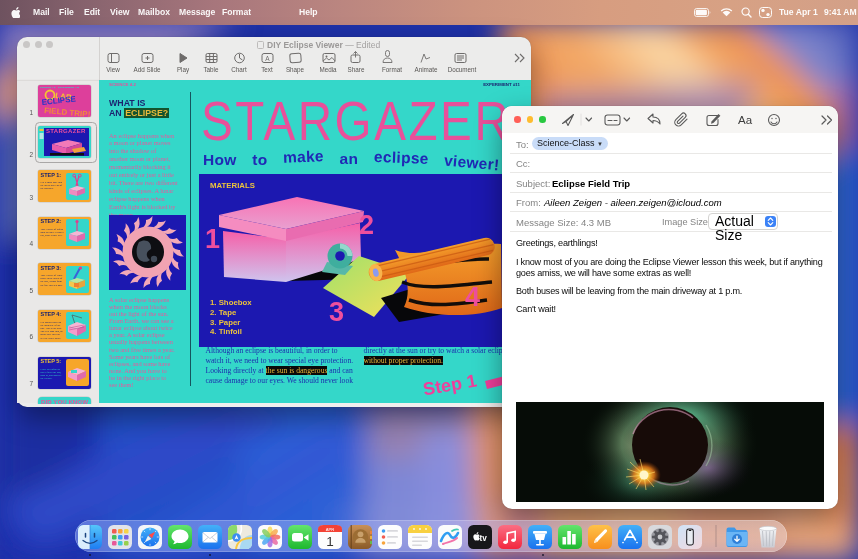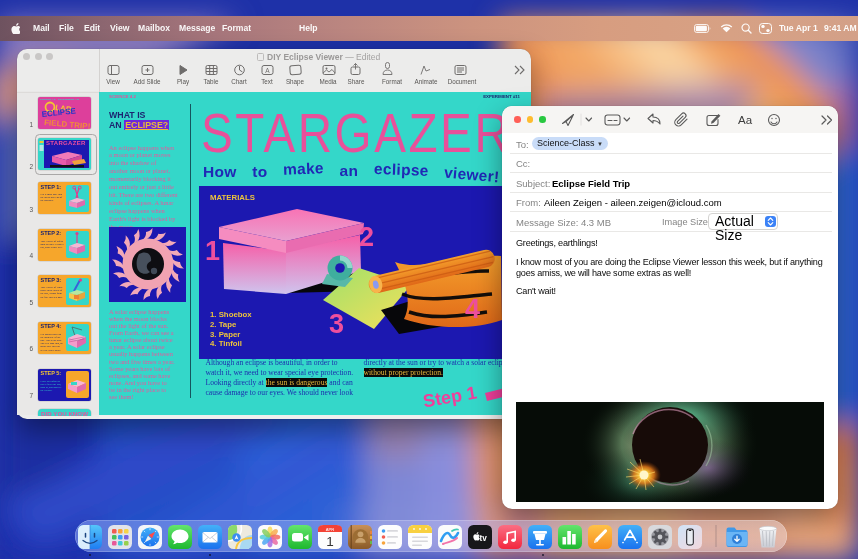--- a/index.html
+++ b/index.html
@@ -1,28 +1,28 @@
 <!DOCTYPE html>
 <html><head>
 <meta charset="utf-8">
 <style>
   html,body{margin:0;padding:0;}
   body{width:858px;height:559px;overflow:hidden;position:relative;
        font-family:"Liberation Sans",sans-serif;}
   .abs{position:absolute;}
   #wall{left:0;top:0;width:858px;height:559px;}
   
-  #menubar{left:0;top:16px;width:858px;height:25px;
+  #menubar{left:0;top:0;width:858px;height:25px;
     background:linear-gradient(90deg,#6e525f 0%,#8c6670 12%,#a7767c 25%,#bb8680 40%,#cc937f 55%,#d79d80 70%,#d7a184 85%,#d3a088 100%);
     color:rgba(255,255,255,.95);font-size:8.6px;}
   #menubar .mi{position:absolute;top:7px;white-space:nowrap;font-weight:bold;}
   
   .win{border-radius:10px;box-shadow:0 11px 28px rgba(0,0,0,.40),0 0 1px rgba(0,0,0,.35);}
   
-  #keynote{left:17px;top:37px;width:514px;height:370px;background:#ececeb;margin-top:12px;}
+  #keynote{left:17px;top:37px;width:514px;height:370px;background:#ececeb;}
   
   #mail{left:502px;top:106px;width:336px;height:403px;background:#ffffff;}
   
   .tnum{position:absolute;left:0;width:16px;text-align:right;font-size:6.5px;color:#555;}
   .fl{position:absolute;left:8px;width:322px;height:1px;background:#e9e8e6;}
   .flab{position:absolute;font-size:9.5px;color:#848484;}
   .thumb{position:absolute;left:21px;width:53px;height:32px;border-radius:2px;overflow:hidden;box-shadow:0 0 0 .5px rgba(0,0,0,.15);}
   .stit{position:absolute;left:2.5px;top:1.5px;font-size:5.5px;font-weight:bold;color:#1c2470;}
   .stxt{position:absolute;left:2.5px;top:11px;font-size:2.6px;line-height:1.25;color:#1c2470;font-family:"Liberation Serif",serif;}
   .spanel{position:absolute;right:2.5px;top:2.5px;width:23px;height:27px;background:#35d6c9;border-radius:2px;}
@@ -286,21 +286,21 @@
 
     <div class="thumb" style="top:360px;background:#35d6c9;border-radius:4px;height:10px;">
       <div style="position:absolute;left:3px;top:1px;font-size:6.2px;color:#ee4f9d;font-weight:bold;">DID YOU KNOW</div>
     </div>
   </div>
 
   <div id="slide" class="abs" style="left:82px;top:42.5px;width:432px;height:323.5px;background:#34d7c9;overflow:hidden;">
     <div class="abs" style="left:10px;top:2px;font-size:4.4px;font-weight:bold;color:#e0549c;">SCIENCE 4.2</div>
     <div class="abs" style="right:11px;top:2px;font-size:4.4px;font-weight:bold;color:#1c2470;">EXPERIMENT #11</div>
 
-    <div class="abs" style="left:10px;top:18px;font-size:8.8px;font-weight:bold;color:#1c2470;line-height:1.16;">WHAT IS<br>AN <span style="background:#6d28d9;color:#e8b93a;padding:0 1px;text-decoration:underline;">ECLIPSE?</span></div>
+    <div class="abs" style="left:10px;top:18px;font-size:8.8px;font-weight:bold;color:#1c2470;line-height:1.16;">WHAT IS<br>AN <span style="background:#14532d;color:#e8b93a;padding:0 1px;">ECLIPSE?</span></div>
     <div class="abs" style="left:10px;top:52px;font-size:6.4px;line-height:7.9px;color:#e25c9e;font-family:'Liberation Serif',serif;white-space:nowrap;">An eclipse happens when<br>a moon or planet moves<br>into the shadow of<br>another moon or planet,<br>momentarily blocking it<br>out entirely or just a little<br>bit. There are two different<br>kinds of eclipses. A lunar<br>eclipse happens when<br>Earth's light is blocked by<br>the moon.</div>
     <div class="abs" style="left:10px;top:135.5px;width:77px;height:75px;background:#1c18b0;">
       <svg width="77" height="75" viewBox="0 0 77 75">
         <g transform="translate(39,37)">
           <g fill="#f2a9b8">
             <g id="rays">
               <path d="M-1,-25 q5.5,-3.5 5.5,-11 q-2.5,3.5 -6.5,4 q0.5,4 -3,7.5 z" transform="rotate(0)"></path>
               <path d="M-1,-25 q5.5,-3.5 5.5,-11 q-2.5,3.5 -6.5,4 q0.5,4 -3,7.5 z" transform="rotate(22.5)"></path>
               <path d="M-1,-25 q5.5,-3.5 5.5,-11 q-2.5,3.5 -6.5,4 q0.5,4 -3,7.5 z" transform="rotate(45)"></path>
               <path d="M-1,-25 q5.5,-3.5 5.5,-11 q-2.5,3.5 -6.5,4 q0.5,4 -3,7.5 z" transform="rotate(67.5)"></path>
@@ -452,33 +452,34 @@
   <div class="fl" style="top:66px;"></div>
   <div class="fl" style="top:85.5px;"></div>
   <div class="fl" style="top:105px;"></div>
   <div class="fl" style="top:124.5px;"></div>
   <div class="flab" style="left:14px;top:32.5px;">To:</div>
   <div class="abs" style="left:30px;top:31px;height:13px;border-radius:7px;background:#c9dcf8;font-size:9px;color:#111;line-height:13px;padding:0 5px;">Science-Class <span style="font-size:6px;color:#333;">▼</span></div>
   <div class="flab" style="left:14px;top:52px;">Cc:</div>
   <div class="flab" style="left:14px;top:71.5px;">Subject:</div>
   <div class="abs" style="left:50px;top:71.5px;font-size:9.5px;font-weight:bold;color:#000;">Eclipse Field Trip</div>
   <div class="flab" style="left:14px;top:91px;">From:</div>
-  <div class="abs" style="left:42px;top:91px;font-size:9.5px;color:#000;">Aileen Zeigen - aileen.zeigen@icloud.com</div>
+  <div class="abs" style="left:42px;top:91px;font-size:9.5px;color:#000;font-style:italic;">Aileen Zeigen - aileen.zeigen@icloud.com</div>
   <div class="flab" style="left:14px;top:110.5px;">Message Size: 4.3 MB</div>
   <div class="flab" style="left:160px;top:110.5px;font-size:9.2px;">Image Size:</div>
   <div class="abs" style="left:206px;top:107px;width:62px;height:14.5px;border:1px solid #d4d3d1;border-radius:4px;background:#fff;font-size:14px;color:#000;line-height:14px;padding-left:6px;">Actual Size
     <span style="position:absolute;right:1.5px;top:1.5px;width:11px;height:11px;border-radius:3px;background:#3b82f7;"></span>
     <svg style="position:absolute;right:1.5px;top:1.5px;" width="11" height="11" viewBox="0 0 11 11">
         <path d="M3.2,4.4 L5.5,2 L7.8,4.4 M3.2,6.6 L5.5,9 L7.8,6.6" stroke="#fff" stroke-width="1.1" fill="none" stroke-linecap="round" stroke-linejoin="round"></path>
       </svg>
   </div>
 
   <div class="abs" style="left:14px;top:132px;font-size:9.1px;line-height:10.4px;color:#0b0b0b;letter-spacing:-0.22px;white-space:nowrap;">
     <div>Greetings, earthlings!</div>
     <div style="margin-top:9px;">I know most of you are doing the Eclipse Viewer lesson this week, but if anything<br>goes amiss, we will have some extras as well!</div>
+    <div style="margin-top:8.2px;">Both buses will be leaving from the main driveway at 1 p.m.</div>
     <div style="margin-top:7.6px;">Can't wait!</div>
   </div>
 
   <svg class="abs" style="left:14px;top:296px;" width="308" height="100" viewBox="0 0 308 100">
     <defs>
       <radialGradient id="corona" cx="50%" cy="50%" r="50%">
         <stop offset="0" stop-color="#c8b898"></stop>
         <stop offset="0.55" stop-color="#5a7a58"></stop>
         <stop offset="1" stop-color="#0a150c" stop-opacity="0"></stop>
       </radialGradient>

